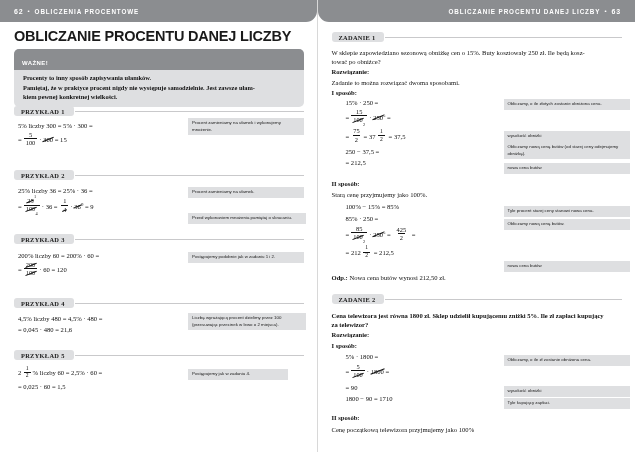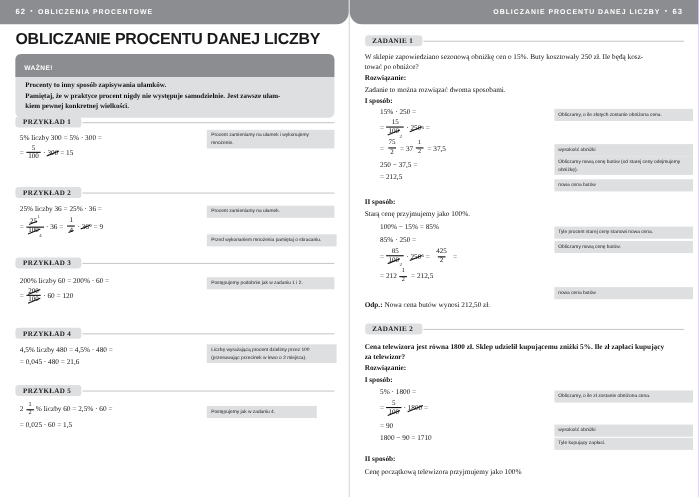--- a/index.html
+++ b/index.html
@@ -6,21 +6,21 @@
   html, body {
     margin: 0; padding: 0;
     width: 635px; height: 452px;
     background: #ffffff;
     font-family: "Liberation Serif", serif;
     overflow: hidden;
   }
   #page {
     position: relative;
     width: 635px; height: 452px;
-    background: #6d28d9;
+    background: #f9a8d4;
     display: flex;
   }
 
   
   .page-half {
     position: relative;
     width: 317.5px;
     height: 452px;
     background: #ffffff;
   }

